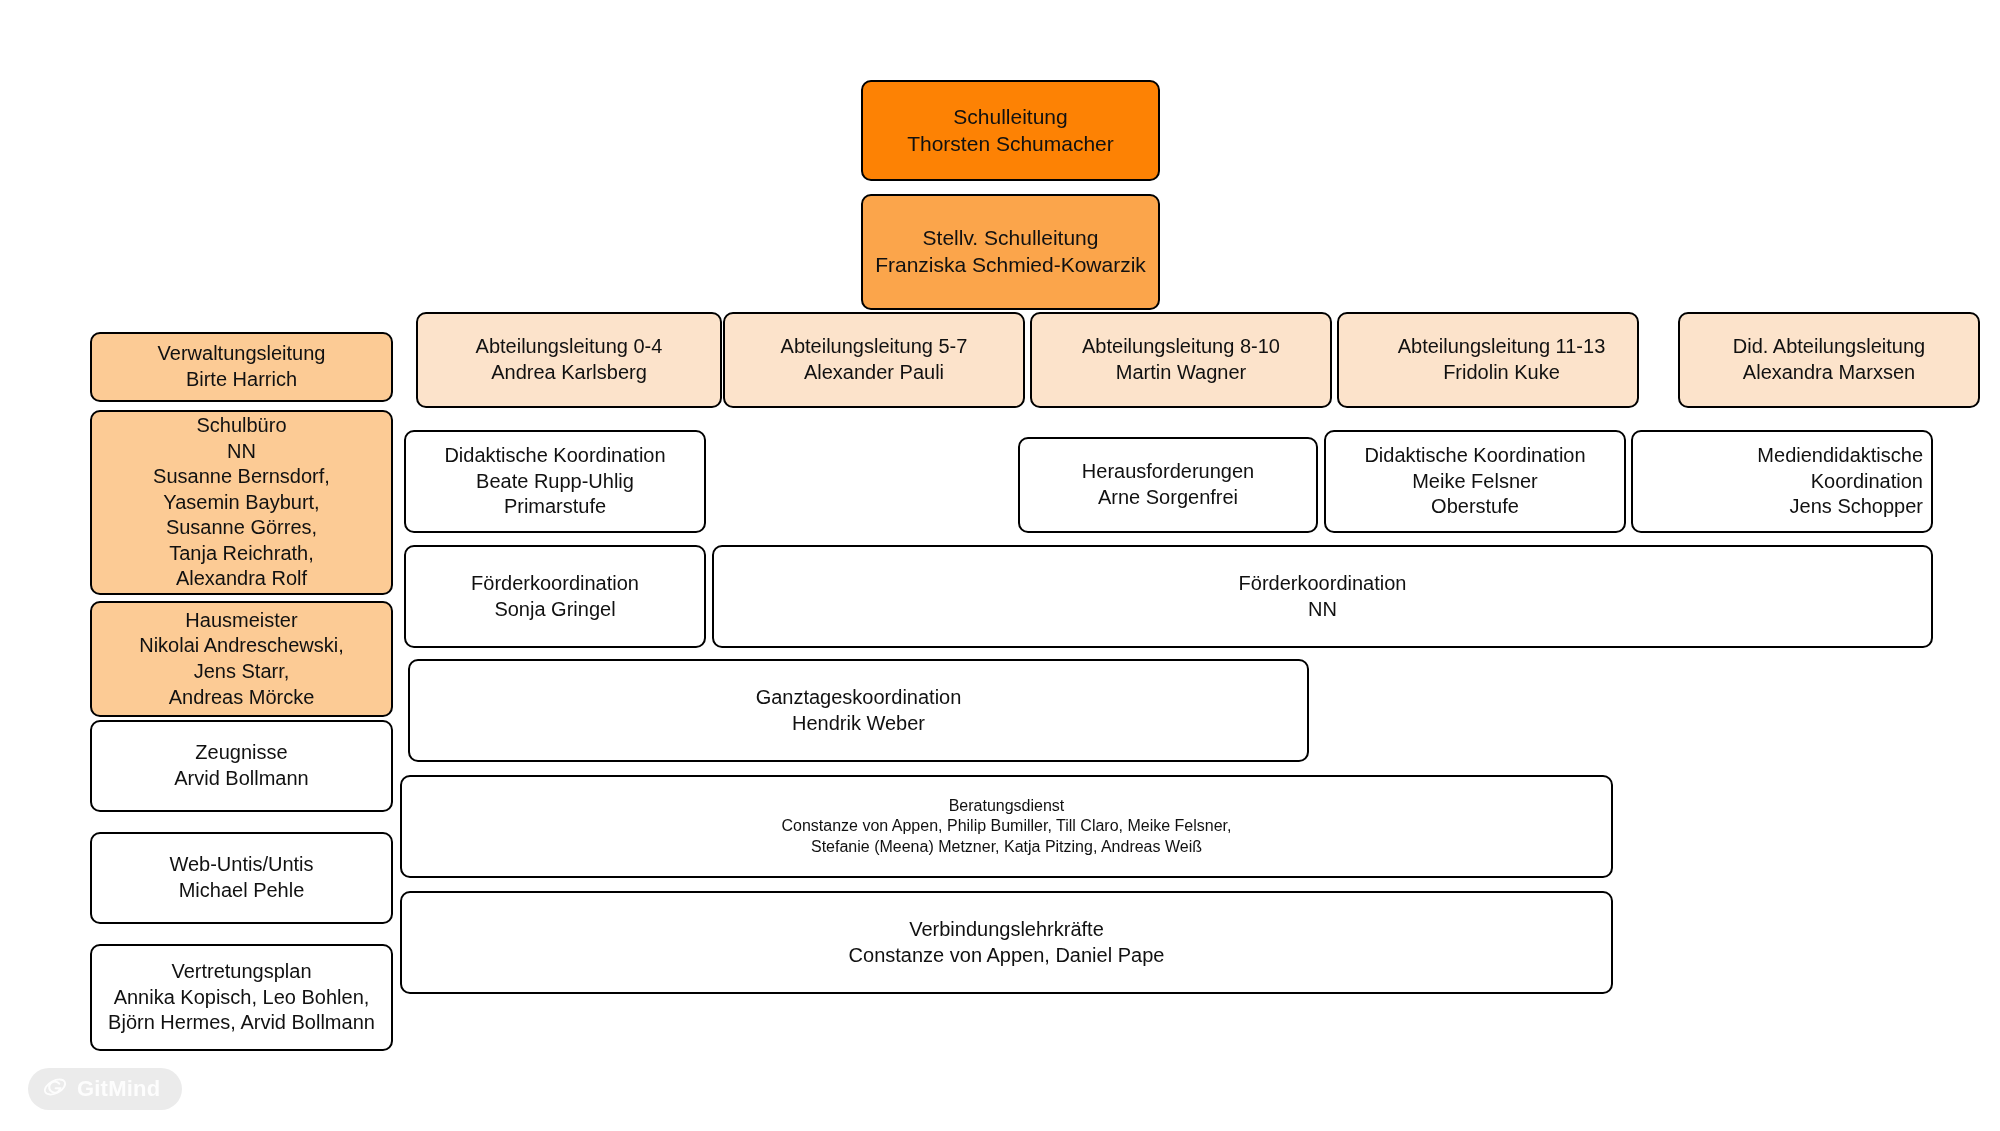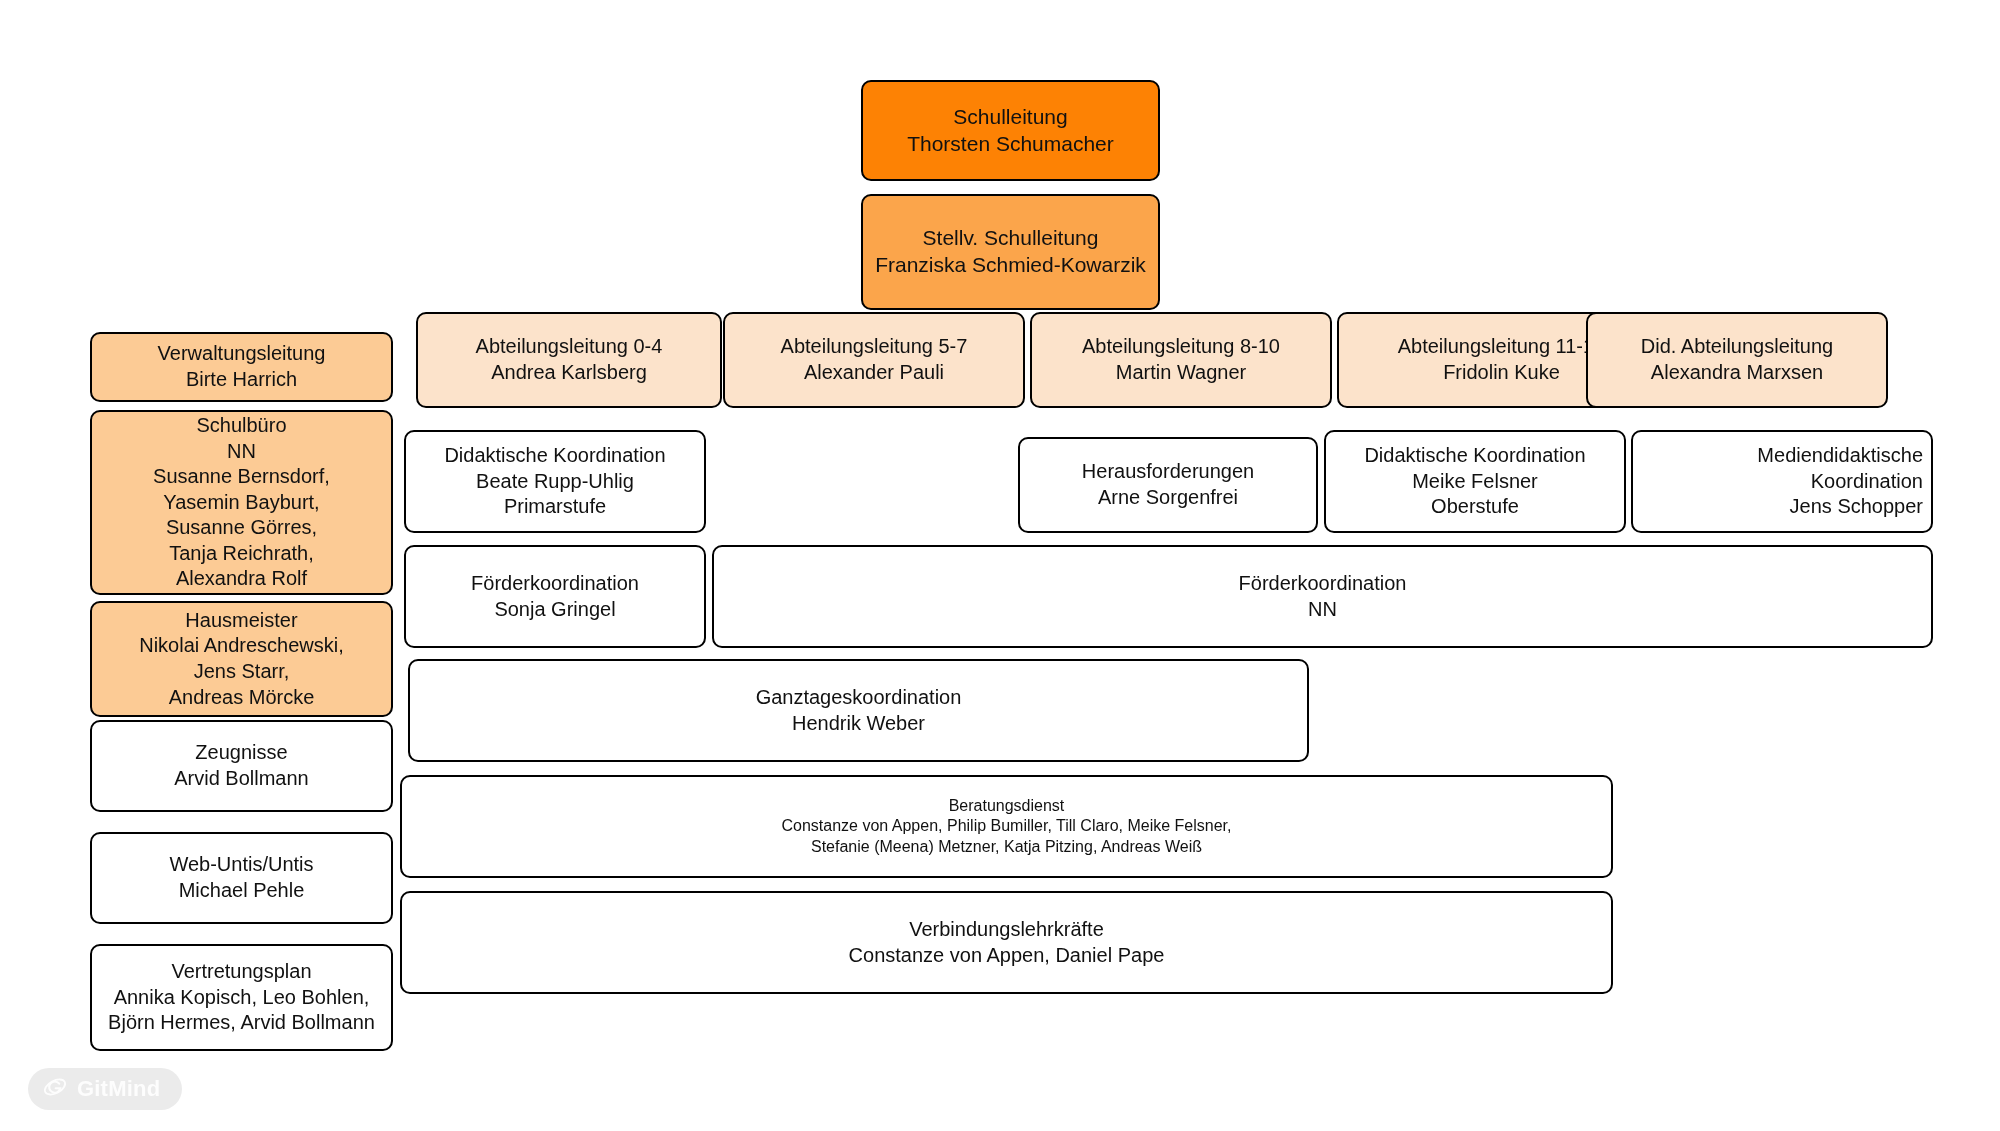--- a/index.html
+++ b/index.html
@@ -135,21 +135,21 @@
 <div class="node lvl-dept fs-20" style="left:1016px; top:312px; width:302px; height:96px;">
   <span class="txt">Abteilungsleitung 8-10
 Martin Wagner</span>
 </div>
 
 <div class="node lvl-dept fs-20" style="left:1323px; top:312px; width:302px; height:96px;padding-left:35px;">
   <span class="txt">Abteilungsleitung 11-13
 Fridolin Kuke</span>
 </div>
 
-<div class="node lvl-dept fs-20" style="left:1572px; top:312px; width:302px; height:96px;">
+<div class="node lvl-dept fs-20" style="left:1664px; top:312px; width:302px; height:96px;">
   <span class="txt">Did. Abteilungsleitung
 Alexandra Marxsen</span>
 </div>
 
 <div class="node lvl-plain fs-20" style="left:404px; top:430px; width:302px; height:103px;">
   <span class="txt">Didaktische Koordination
 Beate Rupp-Uhlig
 Primarstufe</span>
 </div>
 

